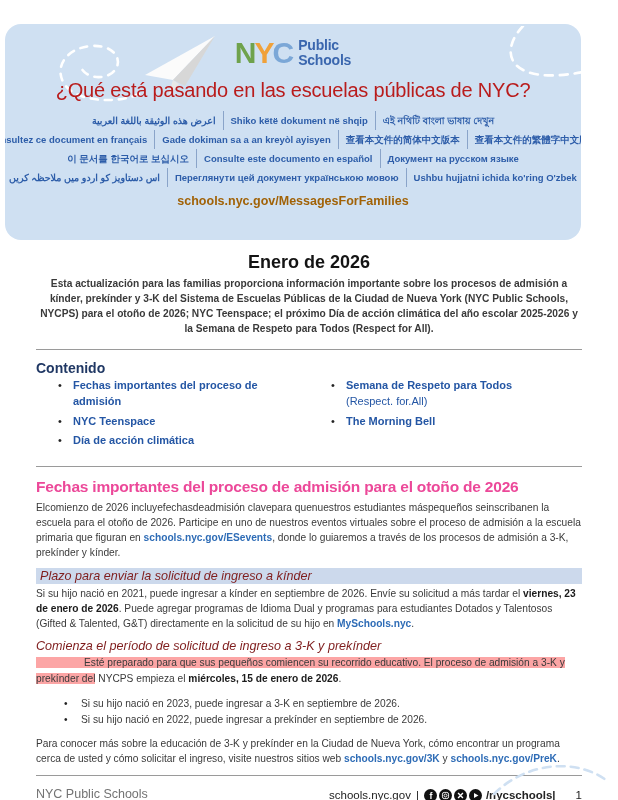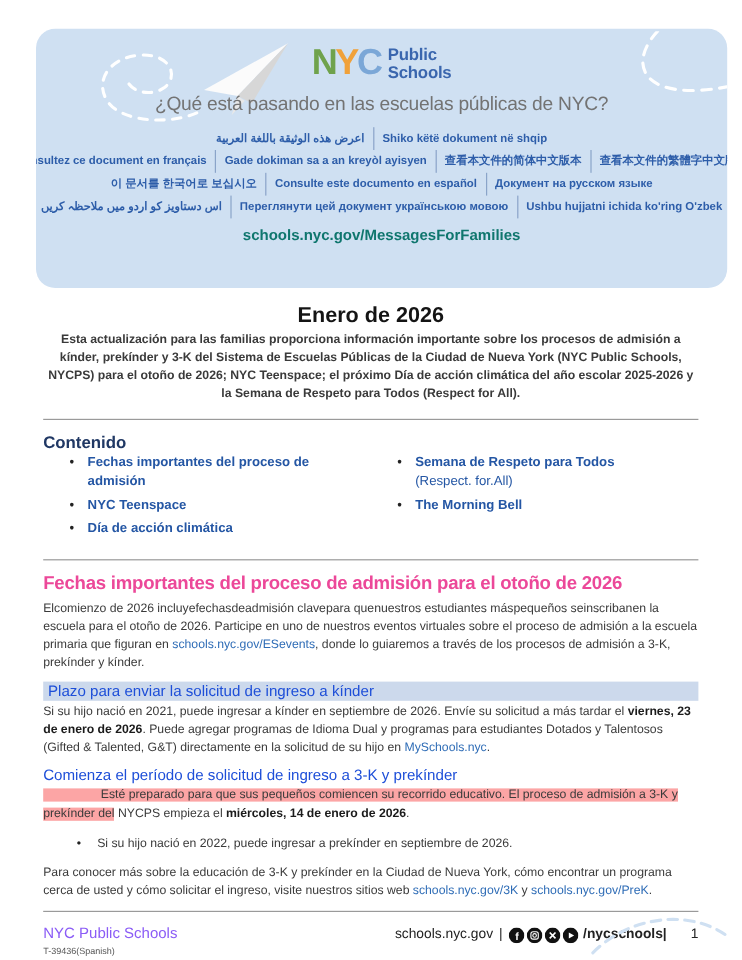--- a/index.html
+++ b/index.html
@@ -3,64 +3,64 @@
 <meta charset="utf-8">
 <style>
   * { box-sizing: border-box; }
   html,body { margin:0; padding:0; }
   body {
     width:618px; height:800px; background:#ffffff; position:relative; overflow:hidden;
     font-family:"Liberation Sans", sans-serif; color:#3a3a3a;
   }
   
   .header-card {
-    position:relative; margin:24px 30px 0; width:576px; height:216px;
+    position:relative; margin:24px 5px 0; width:576px; height:216px;
     background:#cfe0f2; border-radius:16px; text-align:center; overflow:hidden;
   }
   .deco-left { position:absolute; left:14px; top:4px; }
   .deco-right { position:absolute; right:-4px; top:2px; }
   .logo-row { display:flex; justify-content:center; align-items:center; gap:6px; margin-top:14px; position:relative; }
   .logo-nyc { font-size:30px; font-weight:700; letter-spacing:-2px; line-height:1; }
   .logo-n { color:#6fa24c; } .logo-y { color:#f0a13a; } .logo-c { color:#7ba7d7; }
   .logo-text { text-align:left; color:#3a66ae; font-weight:700; font-size:14px; line-height:1.04; letter-spacing:-0.2px; }
-  .main-title { margin:11px 8px 0; font-size:16px; font-weight:400; color:#737373; letter-spacing:-0.2px; position:relative; }
+  .main-title { margin:11px 8px 0; font-size:20px; font-weight:400; color:#b91c1c; letter-spacing:-0.2px; position:relative; }
   .langs { margin-top:9px; color:#2d5da9; font-weight:700; font-size:9.5px; position:relative; }
   .lang-row { display:flex; justify-content:center; align-items:center; line-height:19px; white-space:nowrap; }
   .lang-item + .lang-item { border-left:1px solid #8aa4c9; margin-left:7px; padding-left:7px; }
-  .msg-url { margin-top:7px; font-size:12.5px; font-weight:700; color:#0f766e; position:relative; }
+  .msg-url { margin-top:7px; font-size:12.5px; font-weight:700; color:#a16207; position:relative; }
   
   .month { text-align:center; font-size:18px; color:#141414; font-weight:700; margin:12px 0 3px; }
   .intro { text-align:center; font-size:10.2px; line-height:1.48; margin:0 40px; color:#3a3a3a;font-weight:bold; }
   hr.rule { border:none; border-top:1px solid #9a9a9a; margin:13px 36px 0; }
   
   .contents-heading { margin:10px 36px 2px; font-size:14px; color:#203864; font-weight:700; }
   .contents-cols { display:flex; margin:2px 36px 0; }
   .col { width:50%; }
   ul.blue-list { list-style:none; margin:0; padding:0 0 0 22px; }
   .blue-list li { position:relative; padding-left:15px; font-size:11px; font-weight:700; color:#2456a4; line-height:1.42; margin-bottom:4px; }
   .col-left .blue-list li { max-width:200px; }
   .col-right .blue-list li { max-width:218px; }
   .blue-list li::before { content:"\2022"; position:absolute; left:0; top:0; color:#222; font-weight:400; }
   .suffix { font-weight:400; }
   
   .section-heading { margin:11px 36px 4px; font-size:15.5px; color:#ec4899; font-weight:700; letter-spacing:-0.2px; }
   .body-p { margin:0 36px 0; font-size:10.2px; line-height:1.48; color:#3a3a3a; }
-  .lnk { color:#2e6cb6; font-weight:400;text-align:center; }
+  .lnk { color:#2e6cb6; font-weight:700;text-align:center; }
   .b { font-weight:700; color:#1b1b1b; }
-  .subhead { margin:8px 36px 2px; font-size:12.6px; color:#1d4ed8; font-weight:400; }
+  .subhead { margin:8px 36px 2px; font-size:12.6px; color:#7f1d1d; font-weight:400;font-style:italic; }
   .subhead.hl { background:#ccd9ec; padding:1px 4px; }
   .hl-inline { background:#fca5a5;padding-left:48px; }
   ul.dot-list { list-style:none; margin:10px 36px 0 64px; padding:0; }
   .dot-list li { position:relative; padding-left:17px; font-size:10.2px; color:#3a3a3a; line-height:1.58; }
   .dot-list li::before { content:"\2022"; position:absolute; left:0; color:#222; }
   .mt8 { margin-top:8px; }
   
   hr.footer-rule { border:none; border-top:1px solid #9a9a9a; margin:9px 36px 0; }
   .footer { display:flex; justify-content:space-between; align-items:flex-start; margin:11px 36px 0; }
-  .f-org { font-size:12.5px; color:#8b5cf6; }
+  .f-org { font-size:12.5px; color:#737373; }
   .f-docid { font-size:7.5px; color:#555; margin-top:3px; }
   .f-right { display:flex; font-size:11.5px; color:#222; margin-top:2px; }
   .f-sep { margin:0 5px; }
   .icons { display:flex; gap:2px; align-items:center; }
   .handle { font-weight:700; margin-left:4px; }
   .page-num { margin-left:20px; }
   .deco-bottom { position:absolute; right:8px; bottom:0; }
 </style>
 </head>
 <body>
@@ -85,20 +85,21 @@
       <span>Schools</span>
     </span>
   </div>
 
   <div class="main-title">¿Qué está pasando en las escuelas públicas de NYC?</div>
 
   <div class="langs">
     <div class="lang-row">
       <span class="lang-item">اعرض هذه الوثيقة باللغة العربية</span>
       <span class="lang-item">Shiko këtë dokument në shqip</span>
+      <span class="lang-item">এই নথিটি বাংলা ভাষায় দেখুন</span>
     </div>
     <div class="lang-row">
       <span class="lang-item">Consultez ce document en français</span>
       <span class="lang-item">Gade dokiman sa a an kreyòl ayisyen</span>
       <span class="lang-item">查看本文件的简体中文版本</span>
       <span class="lang-item">查看本文件的繁體字中文版本</span>
     </div>
     <div class="lang-row">
       <span class="lang-item">이 문서를 한국어로 보십시오</span>
       <span class="lang-item">Consulte este documento en español</span>
@@ -141,23 +142,24 @@
 <div class="section-heading">Fechas importantes del proceso de admisión para el otoño de 2026</div>
 
 <p class="body-p"><span>Elcomienzo de 2026 incluyefechasdeadmisión clavepara quenuestros estudiantes máspequeños seinscribanen la escuela para el otoño de 2026. Participe en uno de nuestros eventos virtuales sobre el proceso de admisión a la escuela primaria que figuran en </span><span class="lnk">schools.nyc.gov/ESevents</span><span>, donde lo guiaremos a través de los procesos de admisión a 3-K, prekínder y kínder.</span></p>
 
 <div class="subhead hl">Plazo para enviar la solicitud de ingreso a kínder</div>
 
 <p class="body-p"><span>Si su hijo nació en 2021, puede ingresar a kínder en septiembre de 2026. Envíe su solicitud a más tardar el </span><span class="b">viernes, 23 de enero de 2026</span><span>. Puede agregar programas de Idioma Dual y programas para estudiantes Dotados y Talentosos (Gifted &amp; Talented, G&amp;T) directamente en la solicitud de su hijo en </span><span class="lnk">MySchools.nyc</span><span>.</span></p>
 
 <div class="subhead">Comienza el período de solicitud de ingreso a 3-K y prekínder</div>
 
-<p class="body-p"><span class="hl-inline">Esté preparado para que sus pequeños comiencen su recorrido educativo. El proceso de admisión a 3-K y prekínder del</span><span> NYCPS empieza el </span><span class="b">miércoles, 14 de enero de 2026</span><span>.</span></p>
+<p class="body-p"><span class="hl-inline">Esté preparado para que sus pequeños comiencen su recorrido educativo. El proceso de admisión a 3-K y prekínder del</span><span> NYCPS empieza el </span><span class="b">miércoles, 15 de enero de 2026</span><span>.</span></p>
 
 <ul class="dot-list">
+  <li>Si su hijo nació en 2023, puede ingresar a 3-K en septiembre de 2026.</li>
   <li>Si su hijo nació en 2022, puede ingresar a prekínder en septiembre de 2026.</li>
 </ul>
 
 <p class="body-p mt8"><span>Para conocer más sobre la educación de 3-K y prekínder en la Ciudad de Nueva York, cómo encontrar un programa cerca de usted y cómo solicitar el ingreso, visite nuestros sitios web </span><span class="lnk">schools.nyc.gov/3K</span><span> y </span><span class="lnk">schools.nyc.gov/PreK</span><span>.</span></p>
 
 <hr class="footer-rule">
 <div class="footer">
   <div class="f-left">
     <div class="f-org">NYC Public Schools</div>
     <div class="f-docid">T-39436(Spanish)</div>

